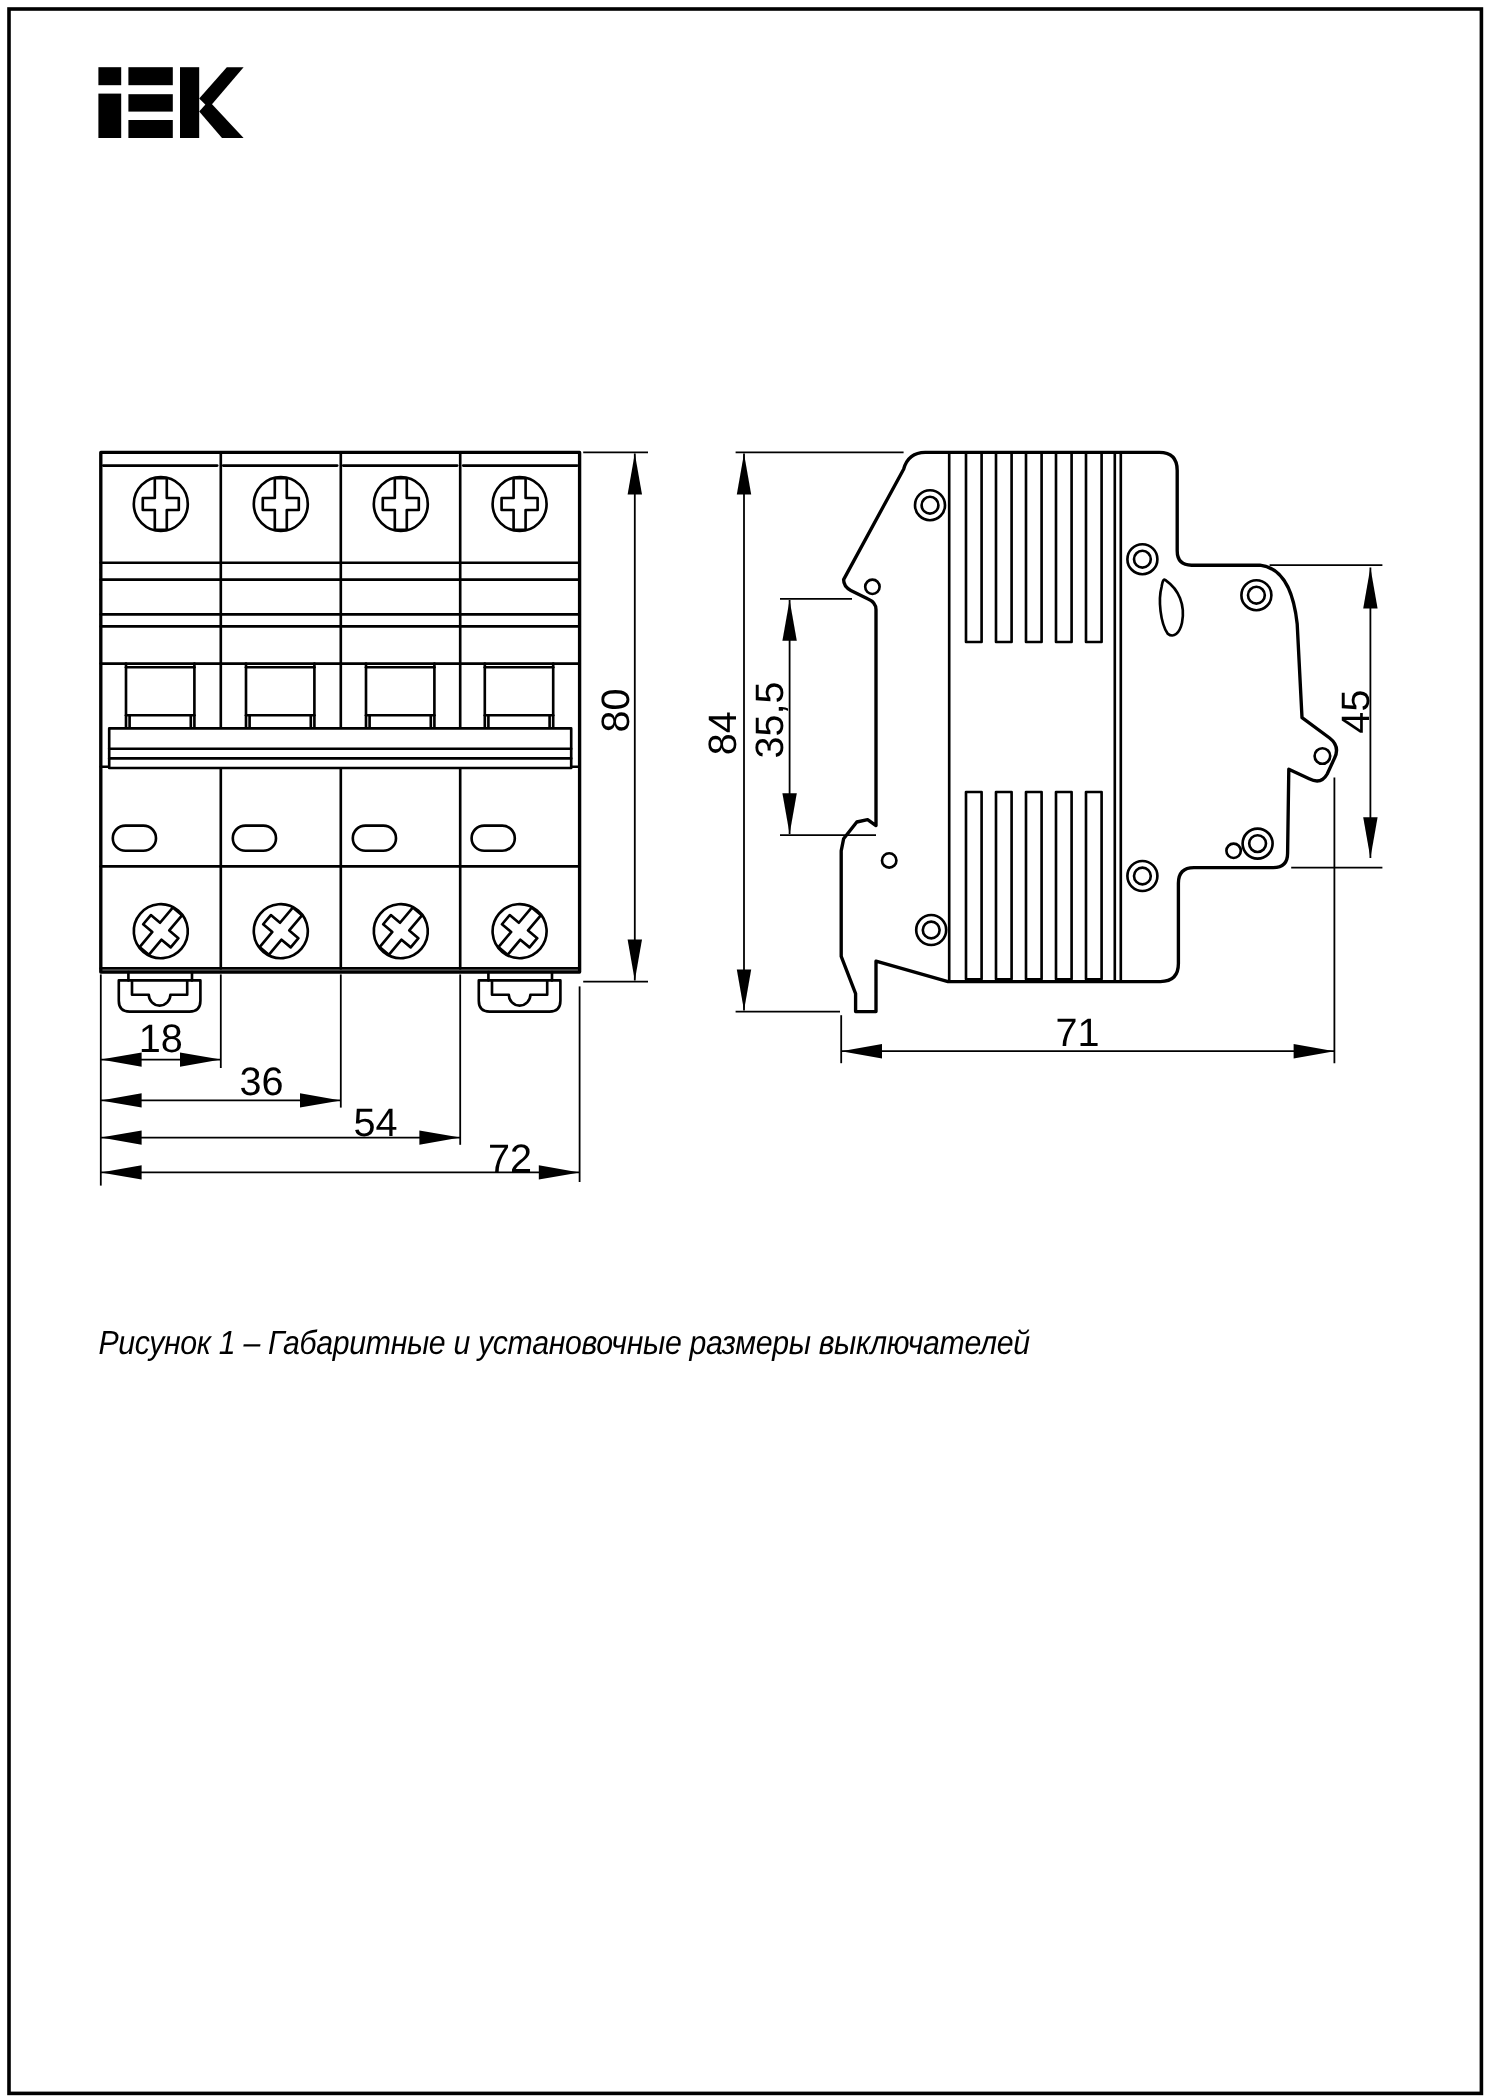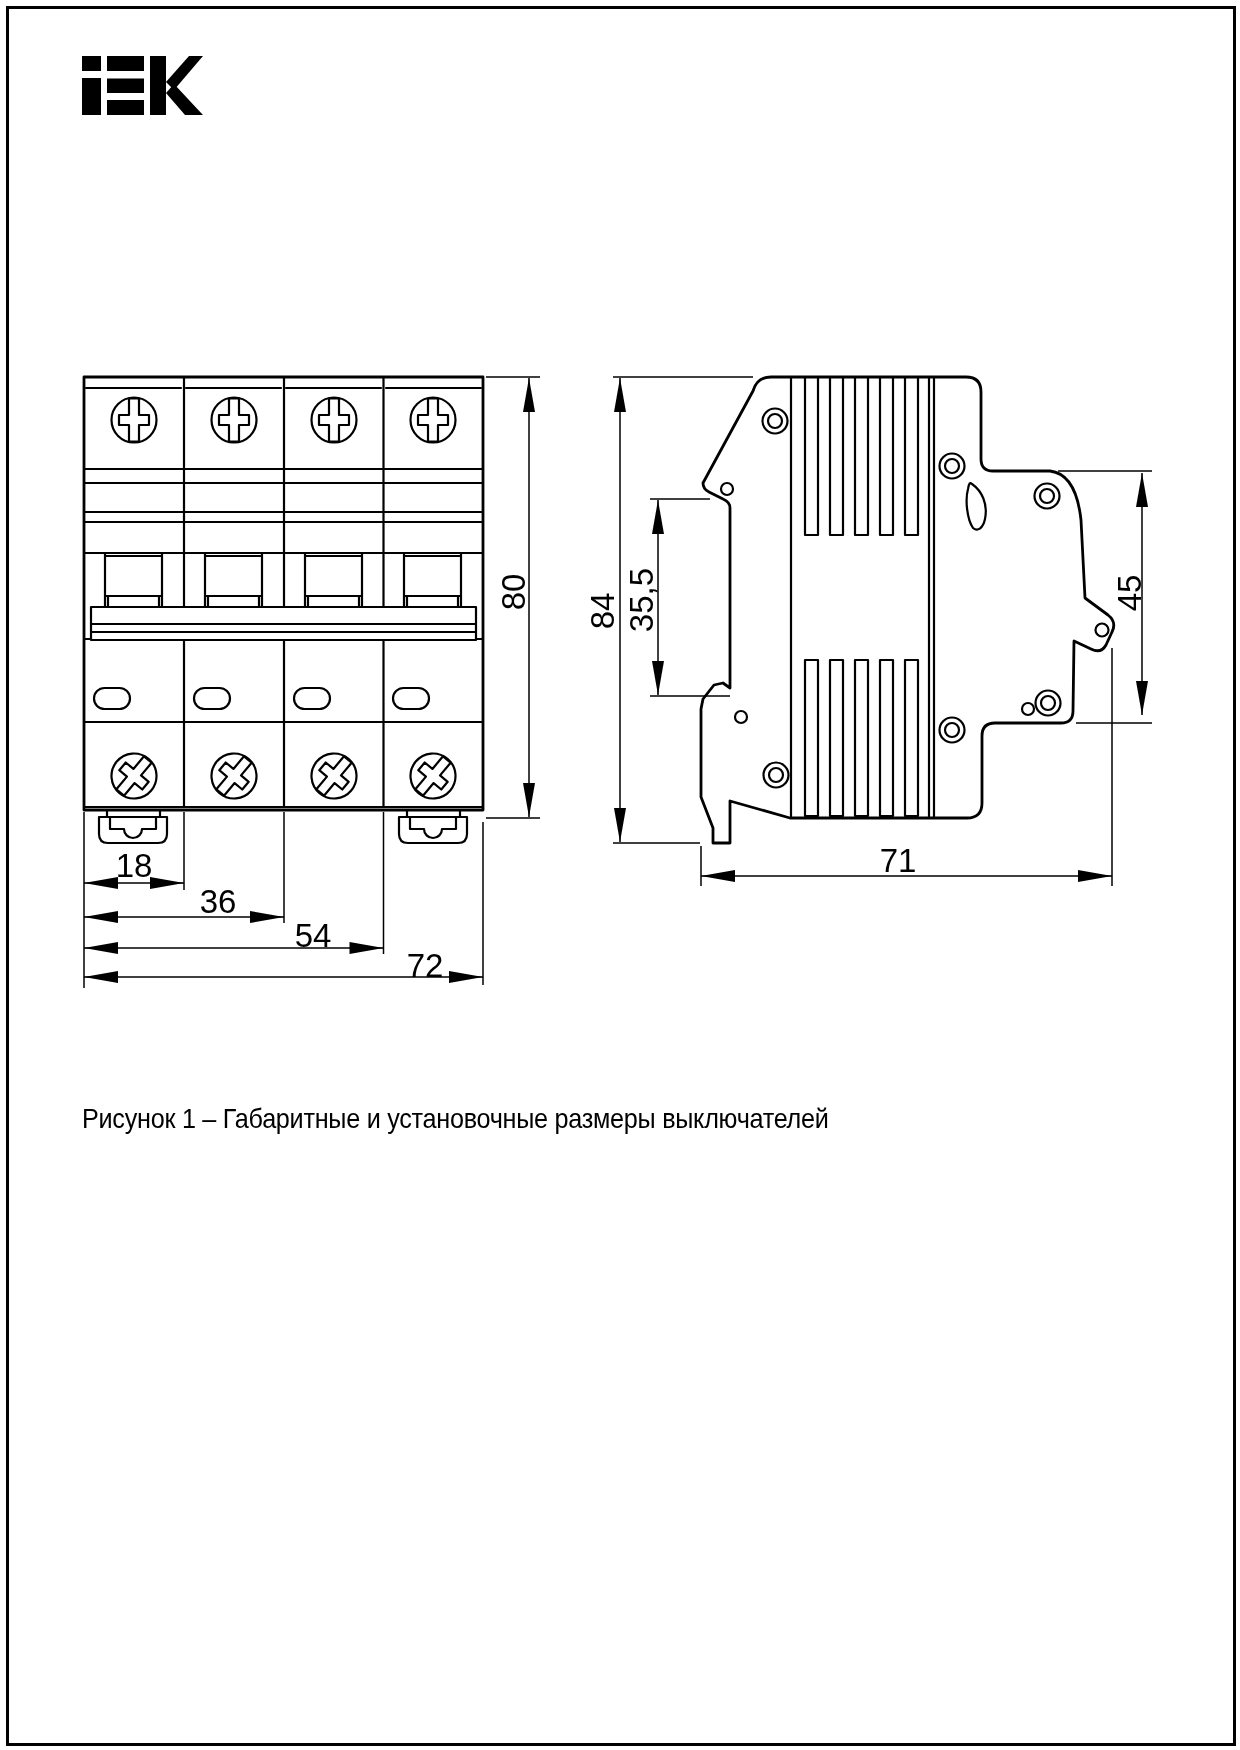--- a/index.html
+++ b/index.html
@@ -1,21 +1,21 @@
 <!DOCTYPE html>
 <html><head>
 <meta charset="utf-8">
 <style>
   html,body{margin:0;padding:0;background:#ffffff;}
   .page{position:relative;width:1240px;height:1750px;background:#ffffff;overflow:hidden;
         font-family:"Liberation Sans", sans-serif;}
   .page-border{position:absolute;left:6px;top:6px;right:4px;bottom:4px;border:3px solid #000;pointer-events:none;}
   .drawing-svg{position:absolute;left:0;top:0;}
   .drawing-svg text{font-family:"Liberation Sans", sans-serif;font-size:33px;fill:#000;}
-  .caption{position:absolute;left:82px;top:1103px;font-size:28px;color:#000;white-space:nowrap;}
+  .caption{position:absolute;left:82px;top:1103px;font-size:28px;color:#000;white-space:nowrap;font-style:italic;}
   .caption span{display:inline-block;transform:scaleX(0.9);transform-origin:0 50%;letter-spacing:-0.3px;}
 </style>
 </head>
 <body>
 
 <div class="page">
   <div class="page-border"></div>
 
   <svg class="drawing-svg" width="1240" height="1750" viewBox="0 0 1240 1750">
 

